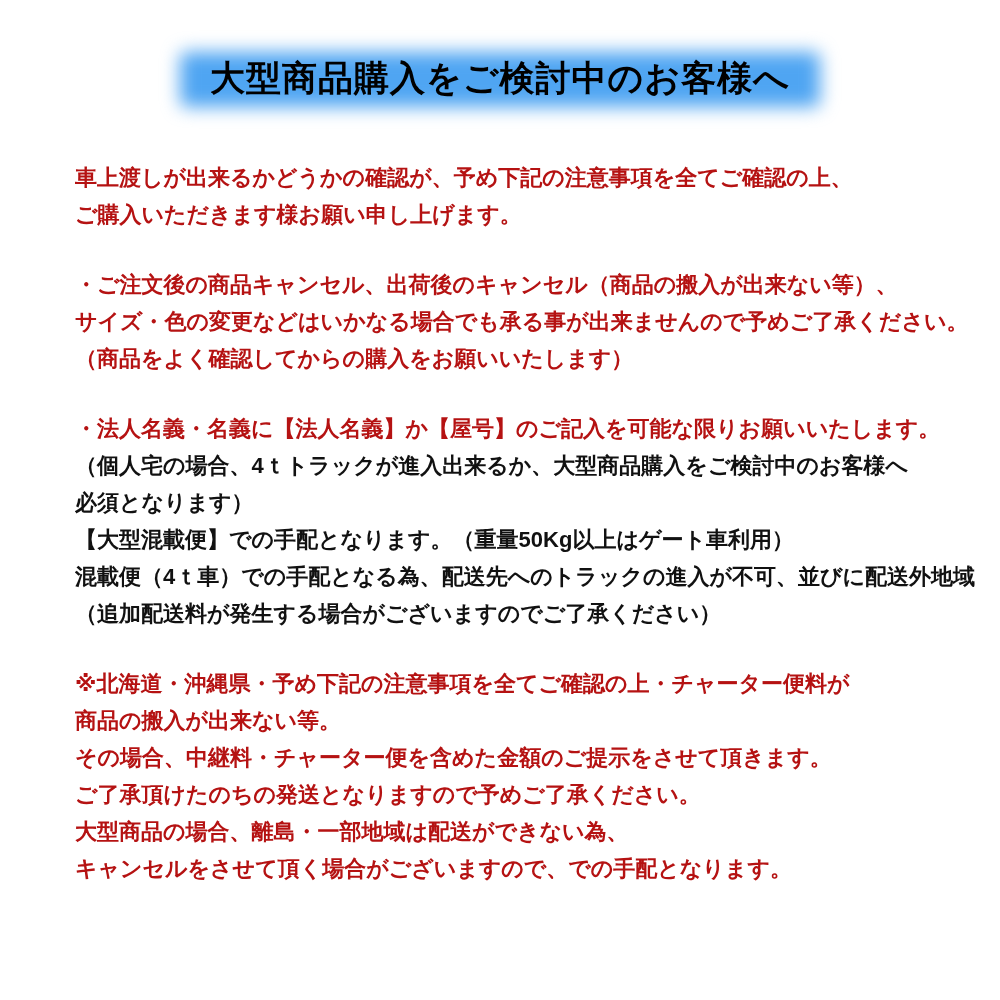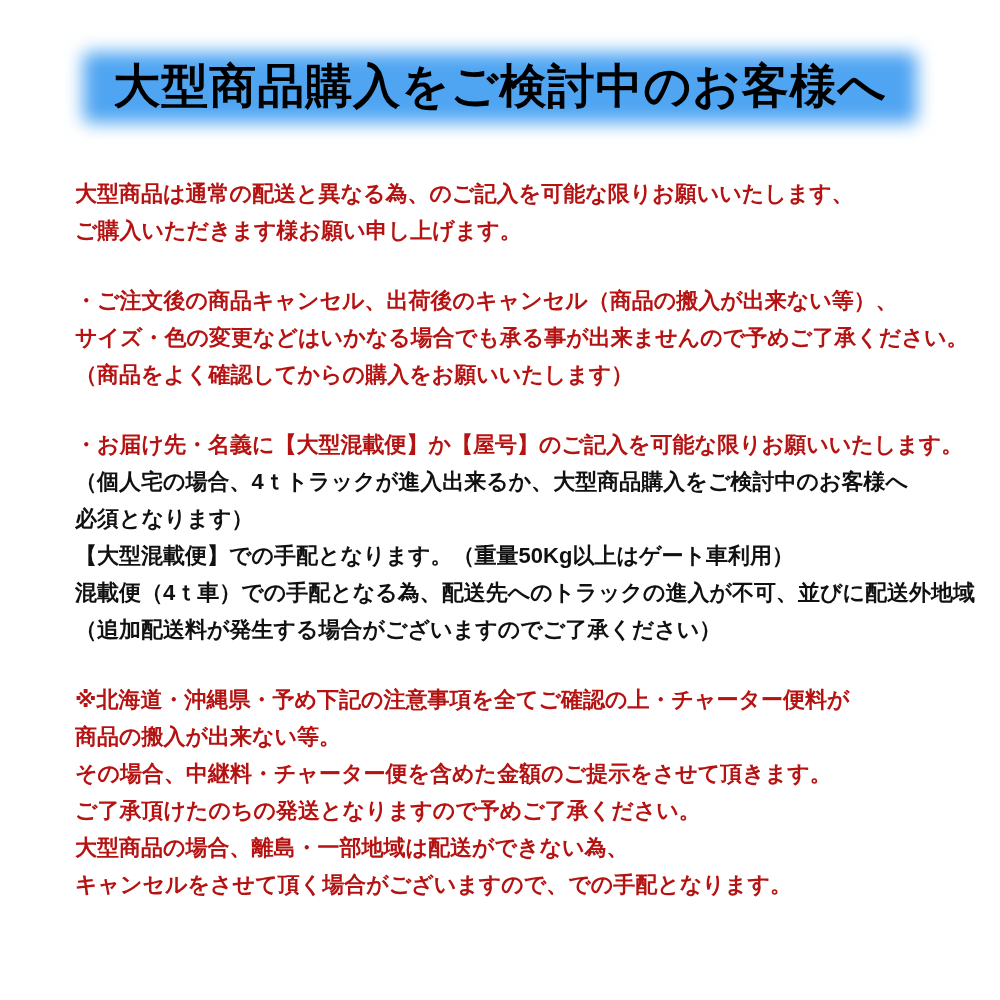--- a/index.html
+++ b/index.html
@@ -29,21 +29,21 @@
   .band-bg {
     position: absolute;
     inset: 2px 0 2px 0;
     background: var(--band-blue, #4fa5f2);
     filter: blur(9px);
     border-radius: 6px;
   }
   .band-text {
     position: relative;
     margin: 0;
-    font-size: 47px;
+    font-size: 35px;
     font-weight: bold;
     color: #000000;
     letter-spacing: 1px;
     white-space: nowrap;
   }
   .content {
     margin: 50px 20px 0 75px;
     font-size: 22px;
     font-weight: bold;
     line-height: 37px;
@@ -63,30 +63,30 @@
 
 <div class="page">
   <div class="title-wrap">
     <div class="band">
       <div class="band-bg"></div>
       <h1 class="band-text">大型商品購入をご検討中のお客様へ</h1>
     </div>
   </div>
   <div class="content">
       <div class="para">
-        <div class="line red">大型商品は通常の配送と異なる為、のご記入を可能な限りお願いいたします、</div>
+        <div class="line red">車上渡しが出来るかどうかの確認が、予め下記の注意事項を全てご確認の上、</div>
         <div class="line red">ご購入いただきます様お願い申し上げます。</div>
       </div>
       <div class="para">
         <div class="line red">・ご注文後の商品キャンセル、出荷後のキャンセル（商品の搬入が出来ない等）、</div>
         <div class="line red">サイズ・色の変更などはいかなる場合でも承る事が出来ませんので予めご了承ください。</div>
         <div class="line red">（商品をよく確認してからの購入をお願いいたします）</div>
       </div>
       <div class="para">
-        <div class="line red">・お届け先・名義に【大型混載便】か【屋号】のご記入を可能な限りお願いいたします。</div>
+        <div class="line red">・法人名義・名義に【法人名義】か【屋号】のご記入を可能な限りお願いいたします。</div>
         <div class="line black">（個人宅の場合、4ｔトラックが進入出来るか、大型商品購入をご検討中のお客様へ</div>
         <div class="line black">必須となります）</div>
         <div class="line black">【大型混載便】での手配となります。（重量50Kg以上はゲート車利用）</div>
         <div class="line black">混載便（4ｔ車）での手配となる為、配送先へのトラックの進入が不可、並びに配送外地域</div>
         <div class="line black">（追加配送料が発生する場合がございますのでご了承ください）</div>
       </div>
       <div class="para">
         <div class="line red">※北海道・沖縄県・予め下記の注意事項を全てご確認の上・チャーター便料が</div>
         <div class="line red">商品の搬入が出来ない等。</div>
         <div class="line red">その場合、中継料・チャーター便を含めた金額のご提示をさせて頂きます。</div>

